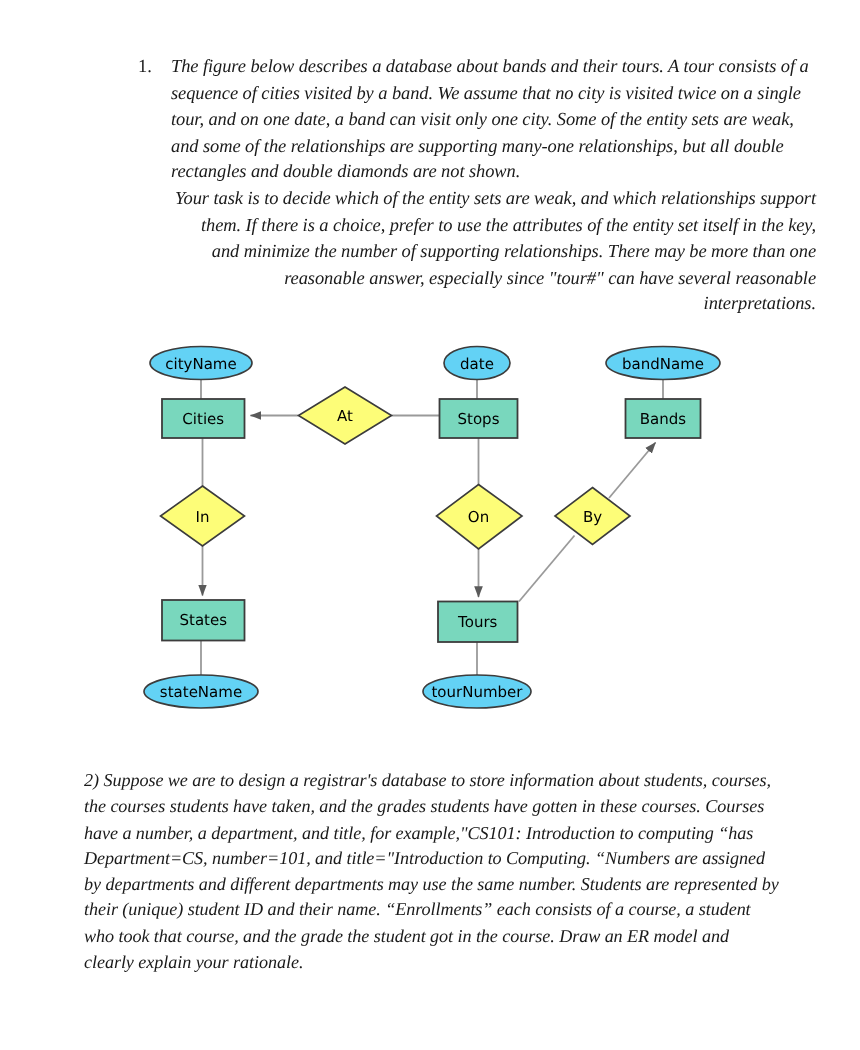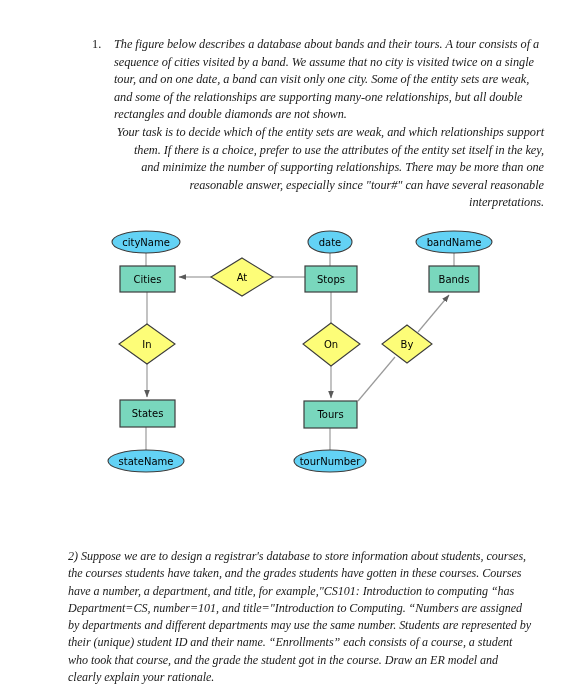--- a/index.html
+++ b/index.html
@@ -50,43 +50,42 @@
     letter-spacing: -0.05px;
     font-style: italic;
   }
   .para + .para {
     text-align: right;
   }
 
   
   .diagram {
     position: absolute;
-    left: 12px;
+    left: 0;
     top: 215px;
     width: 532px;
     height: 275px;
   }
   .diagram svg {
     display: block;
   }
   .node-text {
     font-family: "DejaVu Sans", sans-serif;
     font-size: 10px;
     fill: #000000;
     text-anchor: middle;
     dominant-baseline: middle;
   }
 
   
   .q2 {
     position: absolute;
-    left: 68px;
+    left: 56px;
     top: 512px;
     width: 466px;
-    margin-top: 36px;
   }
   .q2 .para {
     font-size: 12.1px;
     line-height: 17.3px;
   }
 </style>
 </head>
 <body>
 
 <div class="page">

